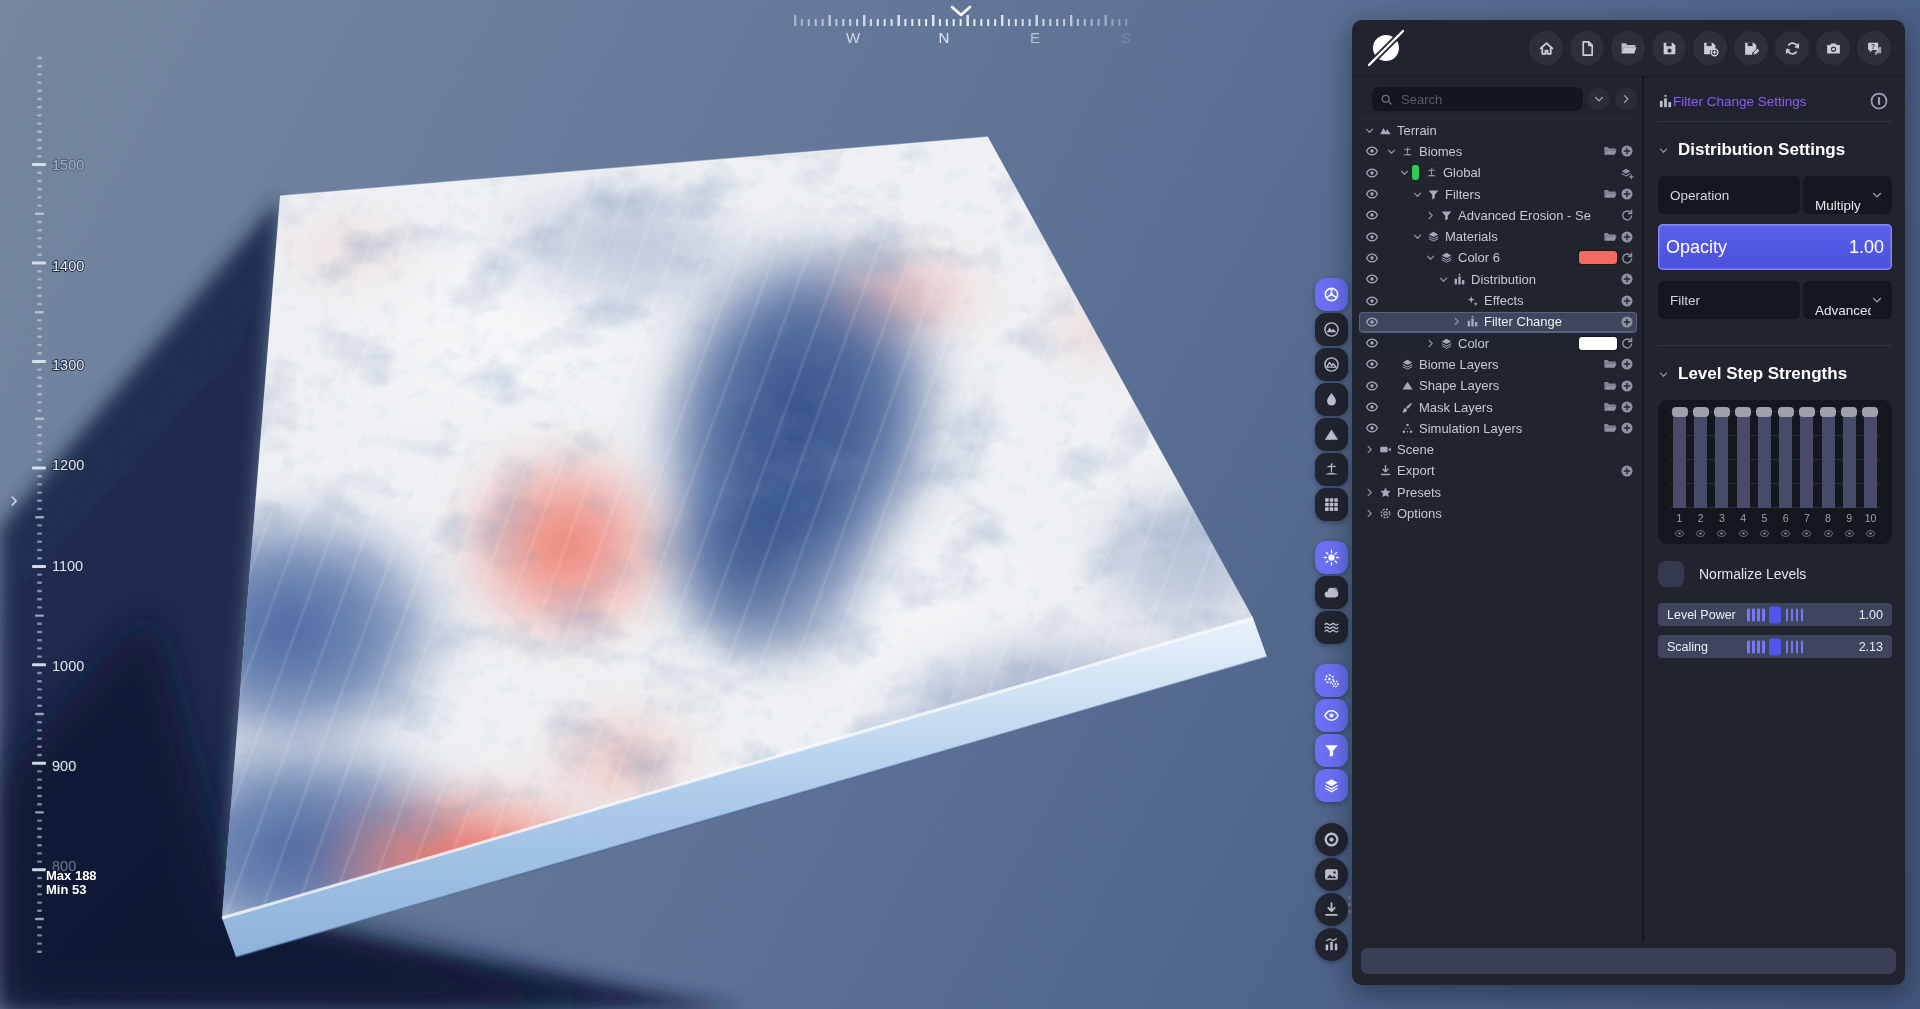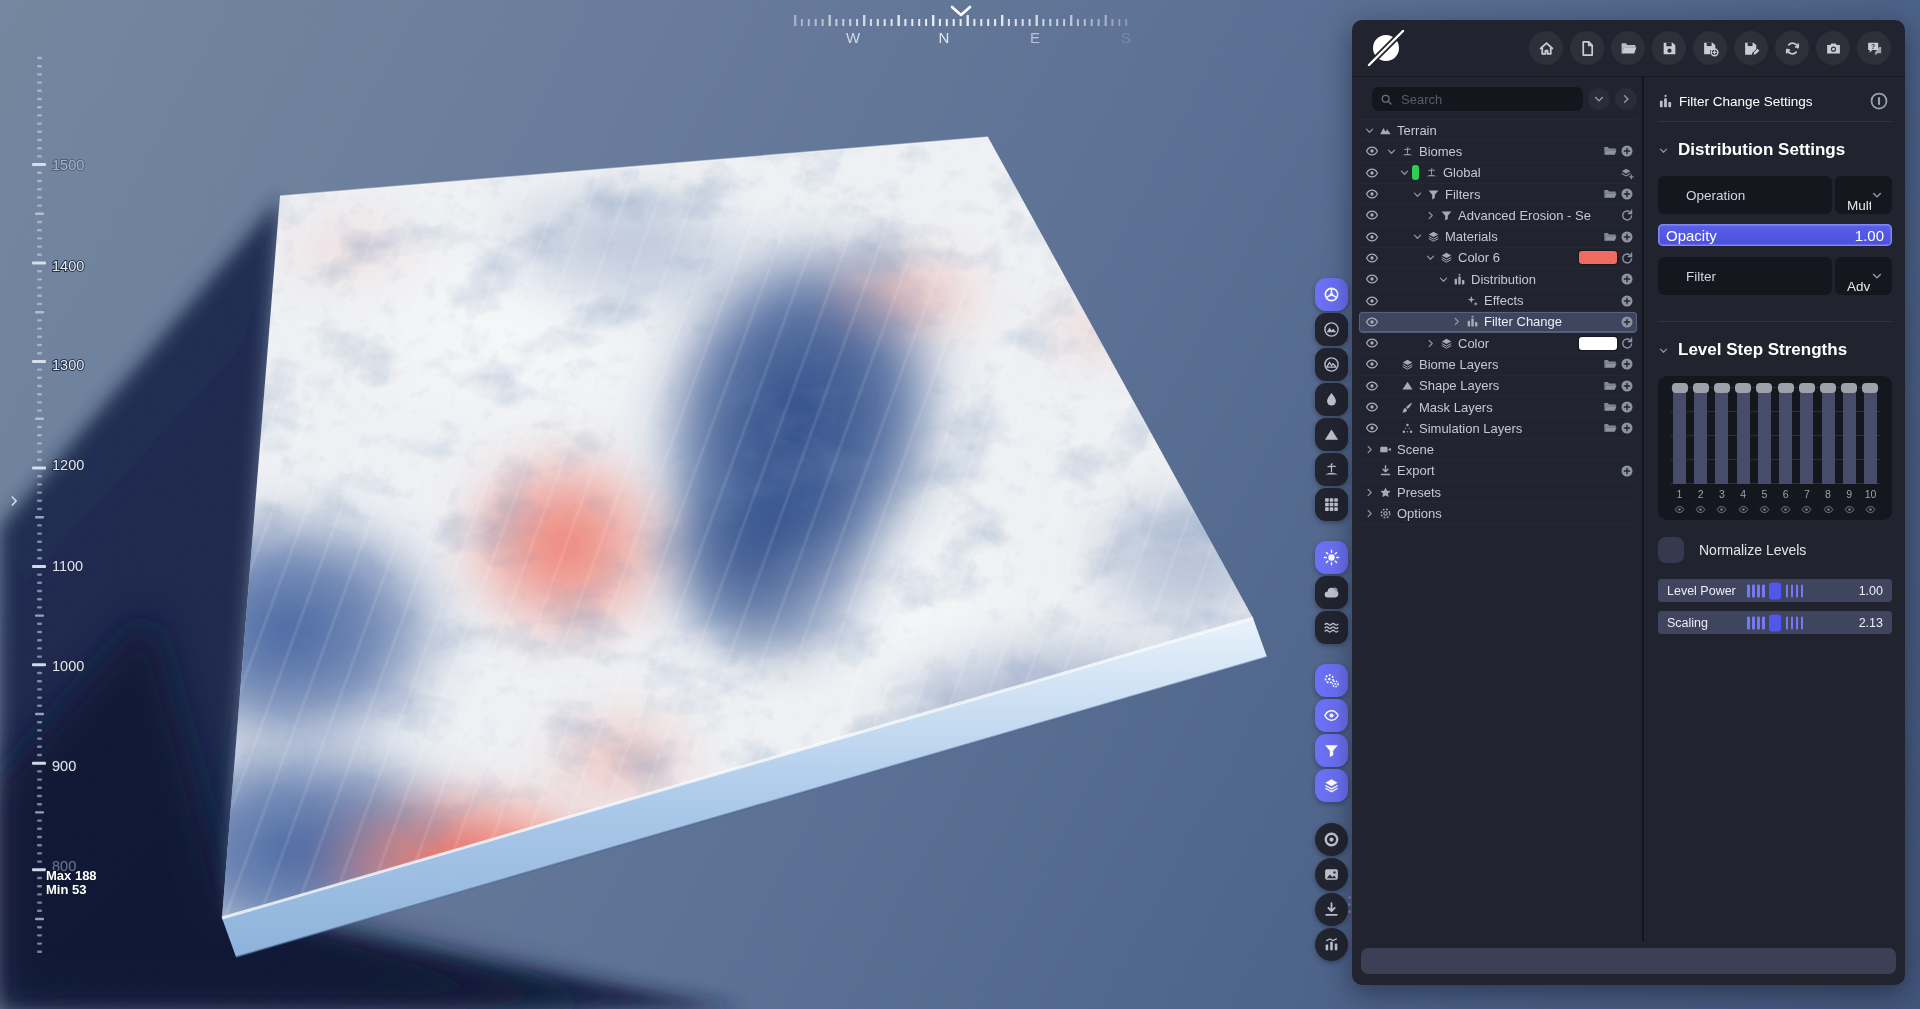--- a/index.html
+++ b/index.html
@@ -60,42 +60,42 @@
   .t-chev svg{width:11px;height:11px;}
   .t-icon{width:17px;flex:none;display:flex;justify-content:center;color:#a5aab7;}
   .t-icon svg{width:13px;height:13px;}
   .t-badge{width:7px;height:15px;border-radius:3px;margin-right:4px;flex:none;}
   .t-label{margin-left:3px;white-space:nowrap;overflow:hidden;flex:1;}
   .t-right{display:flex;align-items:center;gap:3px;margin-left:4px;flex:none;color:#8d93a1;}
   .t-right svg{width:14px;height:14px;}
   .t-swatch{width:38px;height:13px;border-radius:3px;flex:none;box-shadow:0 0 0 1px rgba(0,0,0,.3);}
   
   #set-col{flex:1;display:flex;flex-direction:column;padding:10px 13px 0 14px;min-width:0;overflow:hidden;}
-  #set-head{display:flex;align-items:center;height:28px;color:#ffffff;font-size:13.5px;gap:6px;flex:none;}
+  #set-head{display:flex;align-items:center;height:28px;color:#8b5cf6;font-size:13.5px;gap:0;flex:none;}
   #set-head .hicon{color:#b9bdc9;display:flex;}
   #set-head .hicon svg{width:15px;height:15px;}
   #info-btn{margin-left:auto;width:26px;height:26px;border-radius:50%;background:transparent;
             color:#9aa0ad;display:flex;align-items:center;justify-content:center;}
   #info-btn svg{width:20px;height:20px;}
   .hr{height:1px;background:#31343f;margin:6px 0 0;flex:none;}
   .sec-title{display:flex;align-items:center;gap:9px;color:#fff;font-weight:bold;font-size:17px;
              margin:18px 0 16px;flex:none;}
   .sec-title .schev{color:#8d93a1;display:flex;}
   .sec-title .schev svg{width:11px;height:11px;}
   .field-row{display:flex;gap:3px;height:38px;margin-bottom:10px;flex:none;}
-  .field-label{background:#15171f;border-radius:6px;display:flex;align-items:center;padding:0 28px;
+  .field-label{background:#15171f;border-radius:6px;display:flex;align-items:center;padding:0 12px;
                width:118px;flex:none;color:#d2d5dd;font-size:13.5px;}
   .field-select{flex:1;min-width:0;background:#15171f;border-radius:6px;display:flex;align-items:center;
                 padding:0 9px 0 12px;color:#e4e6ec;font-size:13.5px;}
   .field-select .val{white-space:nowrap;overflow:hidden;margin-top:20px;}
   .field-select .dchev{margin-left:auto;color:#9aa0ac;display:flex;flex:none;}
   .field-select .dchev svg{width:12px;height:12px;}
   .hslider{height:22px;border-radius:5px;background:linear-gradient(#5b60ea,#4b50dc);
-           box-shadow:inset 0 0 0 1.5px #8387f3;display:flex;align-items:center;padding:0 8px;
-           color:#fff;font-size:15px;margin-bottom:11px;flex:none;}
+           box-shadow:inset 0 0 0 1.5px #8387f3;display:flex;align-items:center;padding:12px 8px;
+           color:#fff;font-size:18px;margin-bottom:11px;flex:none;}
   .hslider .v{margin-left:auto;}
   #steps-box{background:#15171f;border-radius:9px;padding:11px 12px 5px;margin-bottom:15px;flex:none;}
   #steps-grid{position:relative;height:97px;}
   .gridline{position:absolute;left:0;right:0;height:1px;background:#2b2f3c;}
   #steps-bars{position:absolute;inset:0;display:flex;justify-content:space-between;padding:0 3px;}
   .vslider{width:13px;position:relative;height:100%;}
   .vfill{position:absolute;left:0;right:0;bottom:0;background:#474c6b;}
   .vhandle{position:absolute;left:-1.5px;right:-1.5px;top:-2px;height:10px;background:#9da2aa;
            border-radius:4px;}
   .steps-row{display:flex;justify-content:space-between;padding:0 3px;margin-top:4px;}

